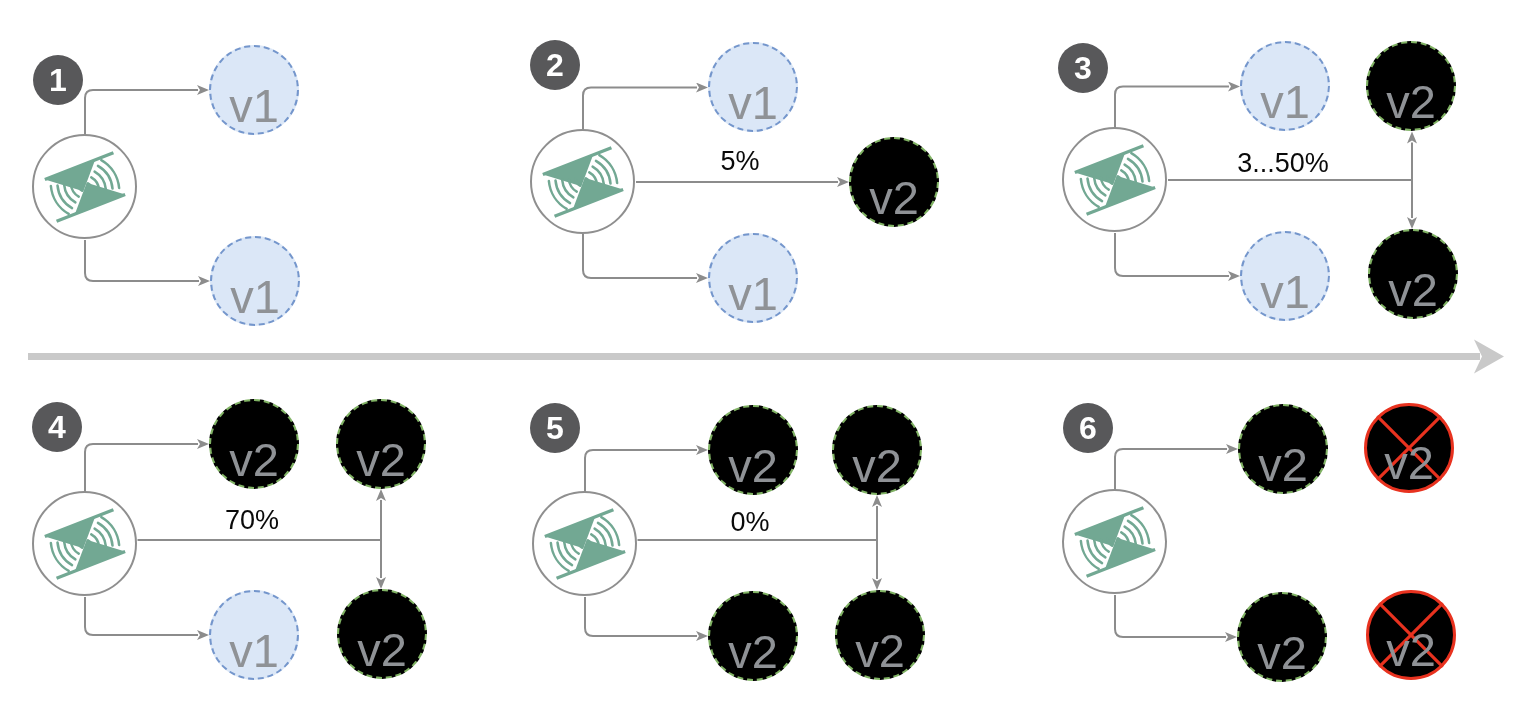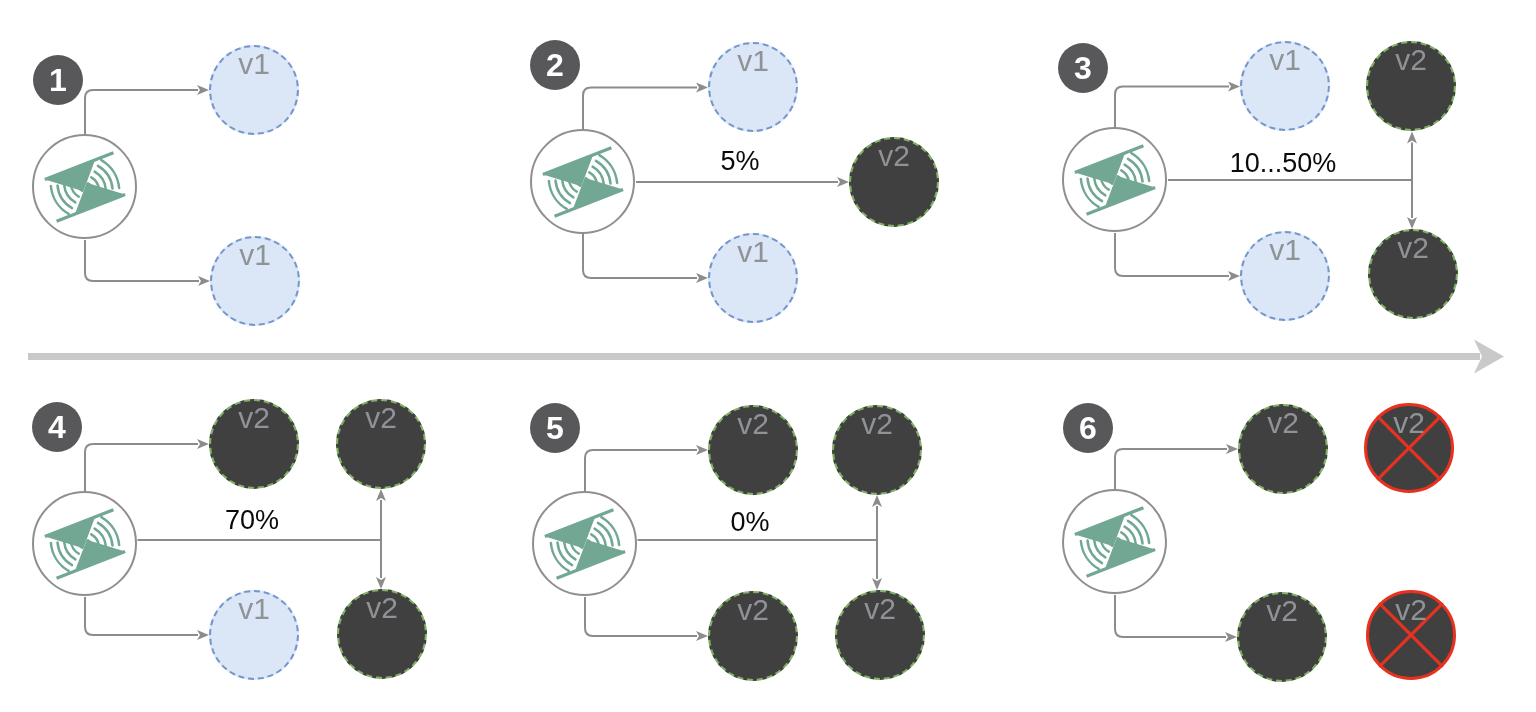--- a/index.html
+++ b/index.html
@@ -9,25 +9,25 @@
   svg.connectors { position:absolute; left:0; top:0; width:1536px; height:712px; z-index:1; }
   .panel { position:absolute; inset:0; pointer-events:none; }
 
   .badge {
     position:absolute; width:50px; height:50px; border-radius:50%;
     background:#58585a; color:#ffffff; font-size:32px; font-weight:700;
     display:flex; align-items:center; justify-content:center; z-index:4;
   }
   .node {
     position:absolute; width:90px; height:90px; border-radius:50%;
-    display:flex; align-items:flex-start; justify-content:center;
-    font-size:30px; color:#8f9296; z-index:2;
+    display:flex; align-items:flex-end; justify-content:center;
+    font-size:47px; color:#8f9296; z-index:2;
   }
   .node.v1 { background:#dbe7f7; border:2.5px dashed #7496cc; }
-  .node.v2 { background:#404040; border:2.5px dashed #80b264; }
+  .node.v2 { background:#000000; border:2.5px dashed #80b264; }
   .node.crossed { border:3px solid #e8321f; }
   .node .cross { position:absolute; left:-3px; top:-3px; width:90px; height:90px; }
   .node .cross line { stroke:#e8321f; stroke-width:3.2px; }
   .node-label { position:relative; z-index:1; }
 
   .source {
     position:absolute; width:105px; height:105px; border-radius:50%;
     border:2px solid #8f8f8f; background:#ffffff;
     display:flex; align-items:center; justify-content:center; z-index:2;
   }
@@ -153,21 +153,21 @@
     </div>
     <div class="node v2" style="left:1366px;top:41px">
       <span class="node-label">v2</span>
     </div>
     <div class="node v1" style="left:1240px;top:231px">
       <span class="node-label">v1</span>
     </div>
     <div class="node v2" style="left:1368px;top:229px">
       <span class="node-label">v2</span>
     </div>
-    <div class="traffic-label" style="left:1283px;top:163px">10...50%</div>
+    <div class="traffic-label" style="left:1283px;top:163px">3...50%</div>
   </div>
 
   <div class="panel">
     <div class="badge" style="left:32px;top:402px">4</div>
     <div class="source" style="left:32px;top:491px">
       <svg>
           <use href="#flagger-logo"></use>
         </svg>
     </div>
     <div class="node v2" style="left:209px;top:399px">

